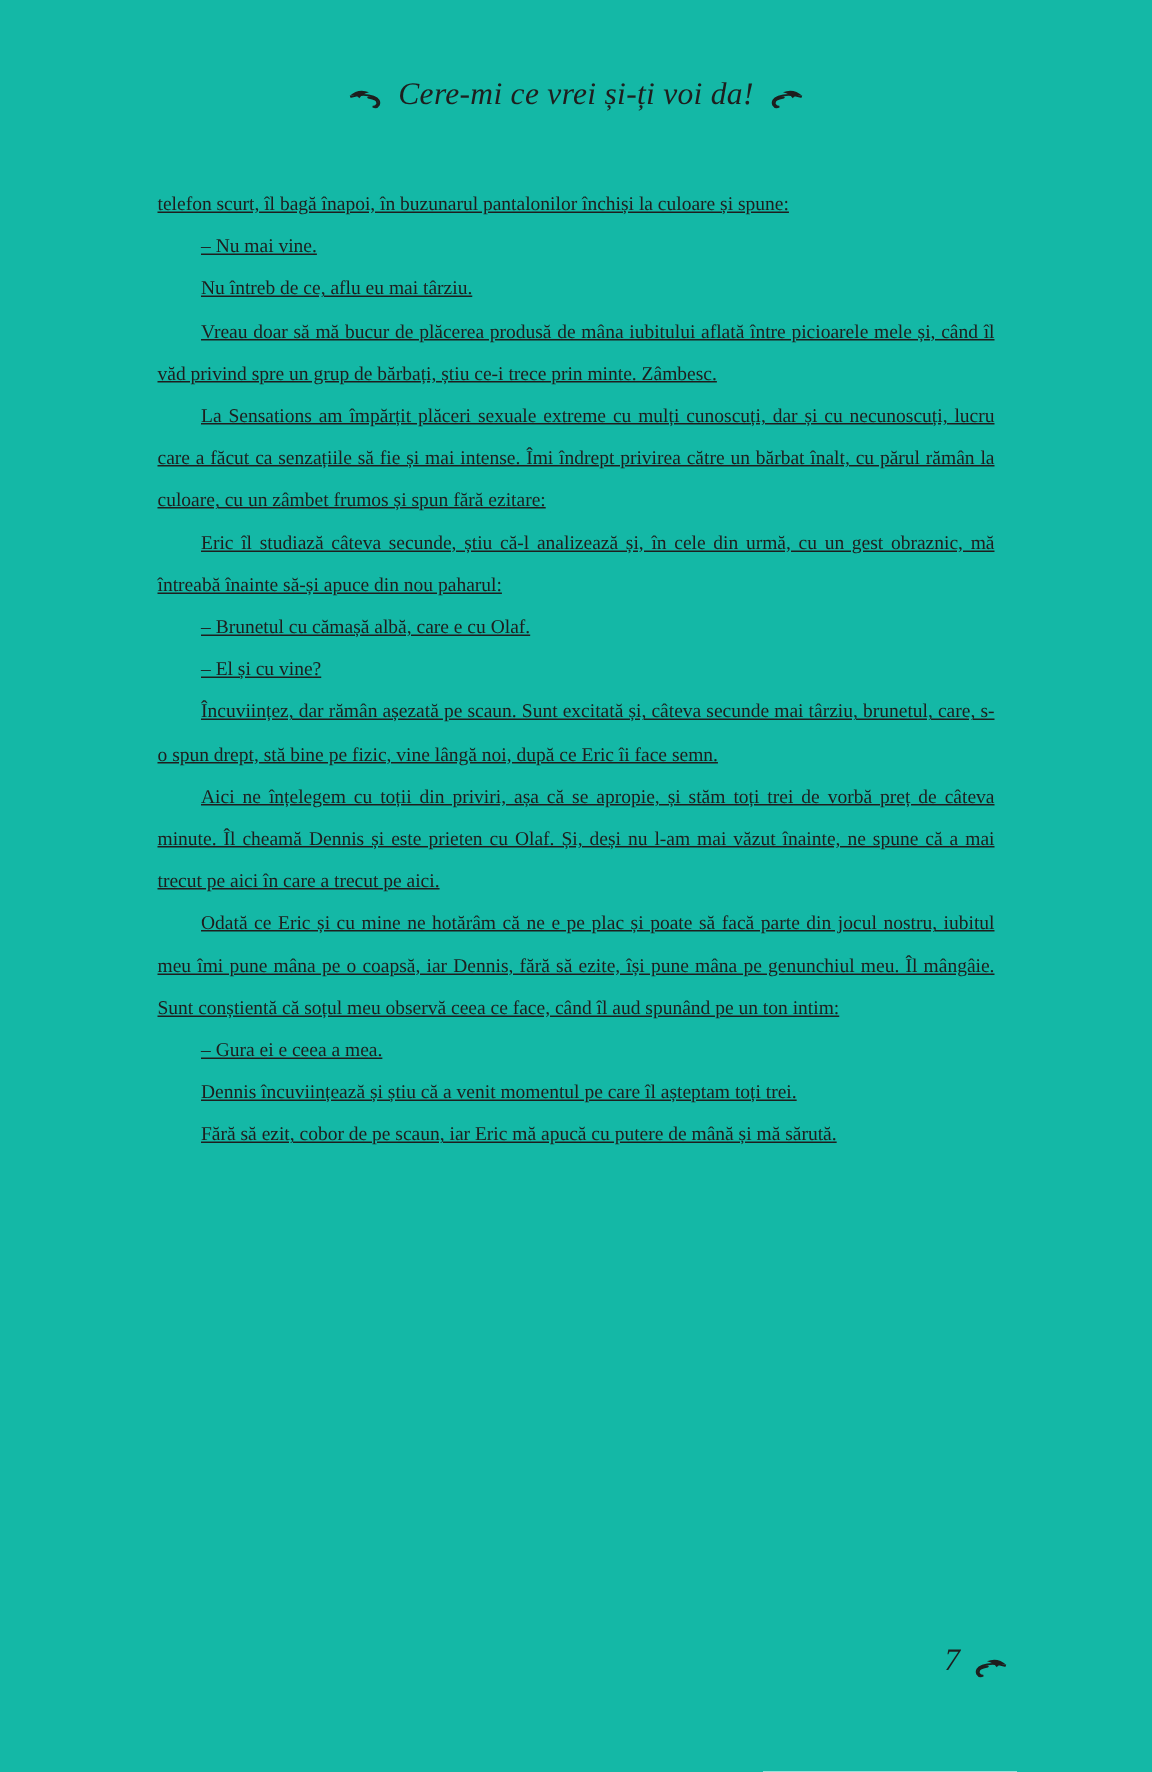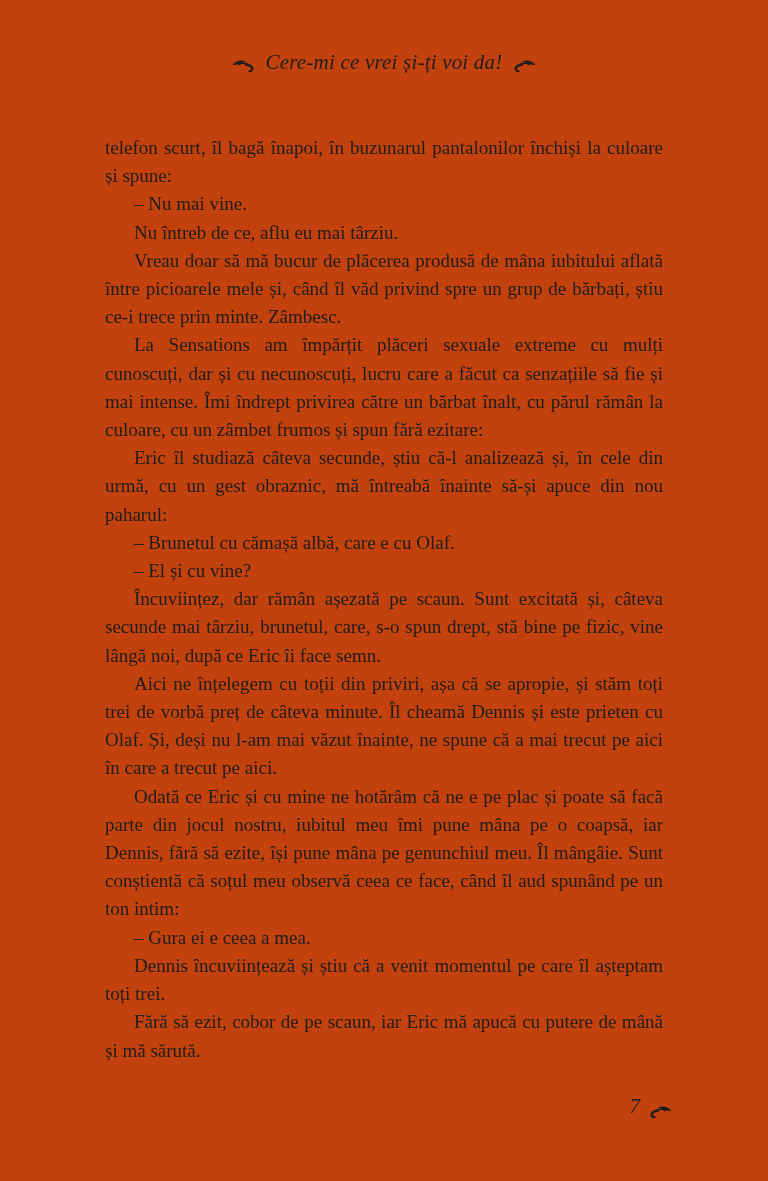--- a/index.html
+++ b/index.html
@@ -33,26 +33,27 @@
     width: 26px;
     height: 16px;
     margin: 0 9px;
     position: relative;
     top: -2px;
   }
   .orn svg { width: 100%; height: 100%; }
   .orn.flip { transform: scaleX(-1); }
   .body-text {
     position: absolute;
-    top: 134px;
+    top: 122px;
     left: 105px;
     width: 558px;
-    font-size: 19px;
+    font-size: 13px;
     line-height: 28.2px;
     text-align: justify;
+    text-decoration: underline;
   }
   .body-text p { margin: 0; }
   .body-text p.indent { text-indent: 29px; }
   .page-footer {
     position: absolute;
     top: 1094px;
     right: 95px;
     display: flex;
     align-items: center;
     gap: 7px;
@@ -66,21 +67,21 @@
 
 <svg width="0" height="0" style="position:absolute">
   <defs>
     <g id="flourish" stroke="currentColor" fill="none" stroke-width="1.3" stroke-linecap="round">
       <path d="M2 7 Q8 1.5 15 4.5 Q10.5 5.5 8.5 8.5 Q6.5 5.5 2 7 Z" fill="currentColor" stroke="none"></path>
       <path d="M3 7.5 Q12 5 18 7.5 Q23 9.5 21.5 13 Q20 15.5 17.5 14 Q20 14.5 20.5 12 Q21 9 14.5 8"></path>
     </g>
   </defs>
 </svg>
 
-<div class="page" style="color: rgb(30, 30, 30); background: #c2410c;">
+<div class="page" style="color: rgb(30, 30, 30); background: #14b8a6;">
 
   <div class="running-header">
     <span class="orn">
       <svg viewBox="0 0 26 16">
           <use href="#flourish"></use>
         </svg>
     </span><span>Cere-mi ce vrei și-ți voi da!</span><span class="orn flip">
       <svg viewBox="0 0 26 16">
           <use href="#flourish"></use>
         </svg>

